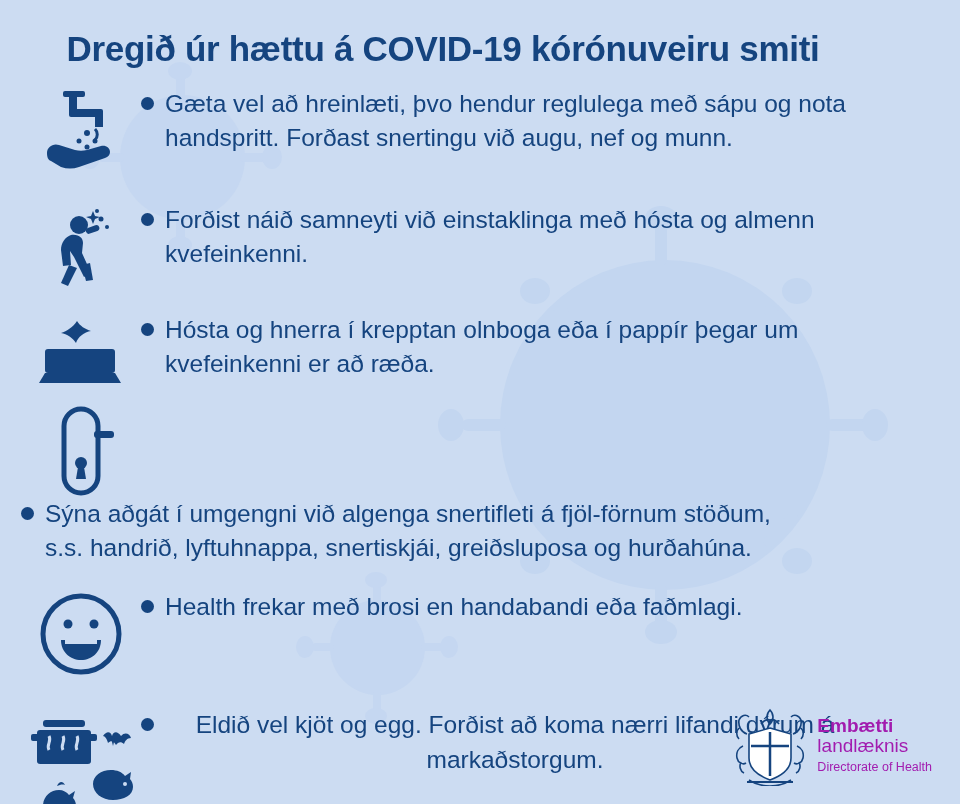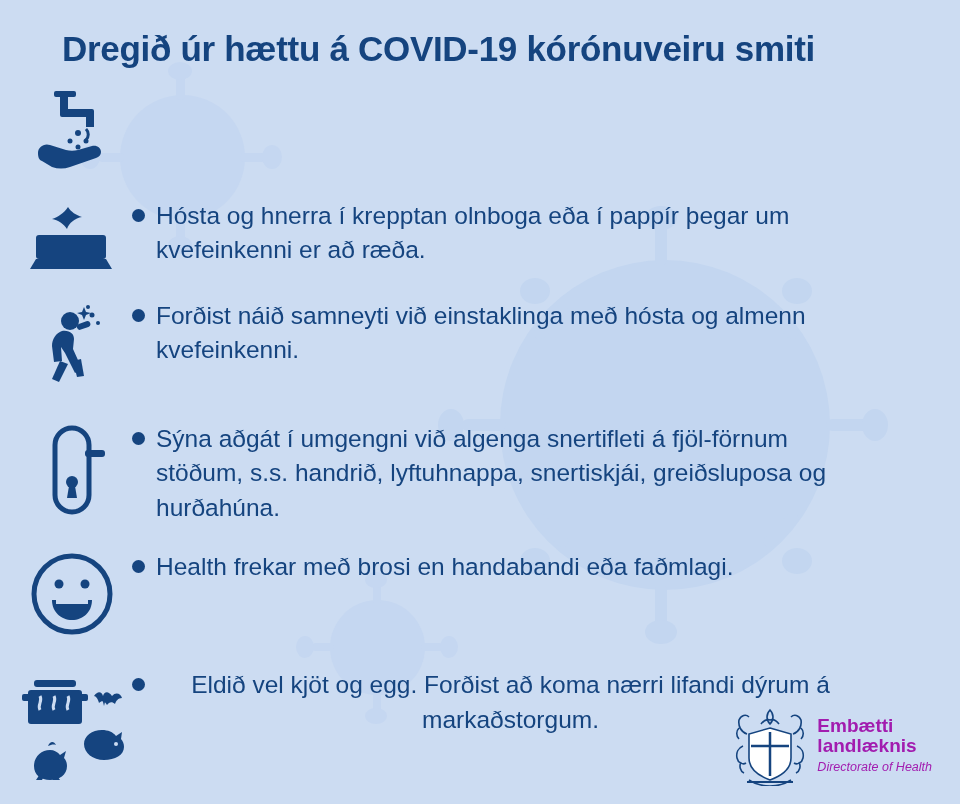--- a/index.html
+++ b/index.html
@@ -38,21 +38,21 @@
     background: #c0d4ef;
   }
 
   
   .poster {
     position: relative;
     z-index: 2;
     width: 891px;
     height: 804px;
     box-sizing: border-box;
-    padding: 22px 26px 0 12px;
+    padding: 22px 26px 0 21px;
   }
 
   .title {
     color: #15447f;
     font-size: 35px;
     font-weight: bold;
     letter-spacing: -0.3px;
     text-align: center;
     line-height: 1.1;
     margin: 8px 0 16px 0;
@@ -99,21 +99,21 @@
     color: #15447f;
     font-size: 24.5px;
     line-height: 1.42;
     max-width: 740px;
   }
 
   
   .row-1 { margin-top: 2px; }
   .row-2 { margin-top: 10px; }
   .row-3 { margin-top: 14px; }
-  .row-4 { margin-top: 23px; }
+  .row-4 { margin-top: 4px; flex-direction: column; }
   .row-5 { margin-top: 12px; }
   .row-6 { margin-top: 20px; text-align: center; }
 
   
   .logo-area {
     position: absolute;
     right: 28px;
     bottom: 18px;
     display: flex;
     align-items: center;
@@ -127,28 +127,27 @@
   .logo-text {
     color: #a21caf;
   }
   .logo-line1 {
     font-size: 19px;
     font-weight: bold;
     line-height: 1.08;
   }
   .logo-line2 {
     font-size: 19px;
-    font-weight: bold;
+    font-weight: normal;
     line-height: 1.08;
   }
   .logo-line3 {
     font-size: 12.5px;
     line-height: 1.4;
     margin-top: 2px;
-    font-style: italic;
   }
 
   svg { display: block; }
 </style>
 </head>
 <body>
 
 <div class="virus-layer">
 
   <div class="virus" style="left:500px; top:260px; width:330px; height:330px; background:#c3d6f0;"></div>
@@ -206,35 +205,23 @@
             <rect x="62" y="26" width="8" height="12"></rect>
             <circle cx="54" cy="44" r="3"></circle>
             <circle cx="46" cy="52" r="2.5"></circle>
             <circle cx="62" cy="52" r="2.5"></circle>
             <circle cx="54" cy="58" r="2.5"></circle>
             <path d="M14 64c0-6 6-10 12-8l16 5c4 1 8 1 12 0l14-4c5-1 9 2 9 6 0 3-2 5-5 6l-26 9c-6 2-12 2-18 0L18 72c-3-1-4-4-4-8z"></path>
             <path d="M62 40c3 3 3 8 0 11" stroke="#15447f" stroke-width="3" fill="none"></path>
           </g>
         </svg>
       </div>
-    </div>
-
-    <div class="row row-2">
-      <div class="icon-cell">
-        <svg width="96" height="72" viewBox="0 0 96 72">
-          <g fill="#15447f">
-            <path d="M44 6c-4 6-10 10-16 12 6 1 12 5 15 10 2-6 8-11 15-12-6-2-11-5-14-10z"></path>
-            <rect x="12" y="34" width="70" height="24" rx="3"></rect>
-            <path d="M12 58h70l6 10H6z"></path>
-          </g>
-        </svg>
-      </div>
-      <div class="text-cell">
-        <span class="bullet"></span>
-        <span class="item-text">Hósta og hnerra í krepptan olnboga eða í pappír þegar um kvefeinkenni er að ræða.</span>
+      <div class="text-cell">
+        <span class="bullet"></span>
+        <span class="item-text">Gæta vel að hreinlæti, þvo hendur reglulega með sápu og nota handspritt. Forðast snertingu við augu, nef og munn.</span>
       </div>
     </div>
 
     <div class="row row-3">
       <div class="icon-cell">
         <svg width="80" height="86" viewBox="0 0 80 86">
           <g fill="#15447f">
             <circle cx="38" cy="20" r="9"></circle>
             <path d="M30 30c-6 2-10 8-10 15l2 16 8-1-1-14 4 6 10 20 7-4-9-20 1-10c0-5-4-9-12-8z"></path>
             <path d="M28 60l-8 18 7 3 9-18z"></path>
@@ -243,20 +230,36 @@
             <circle cx="60" cy="14" r="2.5"></circle>
             <circle cx="66" cy="22" r="2"></circle>
             <circle cx="56" cy="6" r="2"></circle>
             <path d="M52 6l2 5 5 1-5 2-2 5-2-5-5-2 5-1z"></path>
           </g>
         </svg>
       </div>
       <div class="text-cell">
         <span class="bullet"></span>
         <span class="item-text">Forðist náið samneyti við einstaklinga með hósta og almenn kvefeinkenni.</span>
+      </div>
+    </div>
+
+    <div class="row row-2">
+      <div class="icon-cell">
+        <svg width="96" height="72" viewBox="0 0 96 72">
+          <g fill="#15447f">
+            <path d="M44 6c-4 6-10 10-16 12 6 1 12 5 15 10 2-6 8-11 15-12-6-2-11-5-14-10z"></path>
+            <rect x="12" y="34" width="70" height="24" rx="3"></rect>
+            <path d="M12 58h70l6 10H6z"></path>
+          </g>
+        </svg>
+      </div>
+      <div class="text-cell">
+        <span class="bullet"></span>
+        <span class="item-text">Hósta og hnerra í krepptan olnboga eða í pappír þegar um kvefeinkenni er að ræða.</span>
       </div>
     </div>
 
     <div class="row row-4">
       <div class="icon-cell">
         <svg width="70" height="92" viewBox="0 0 70 92">
           <g fill="none" stroke="#15447f" stroke-width="5">
             <rect x="18" y="4" width="34" height="84" rx="17"></rect>
           </g>
           <g fill="#15447f">

